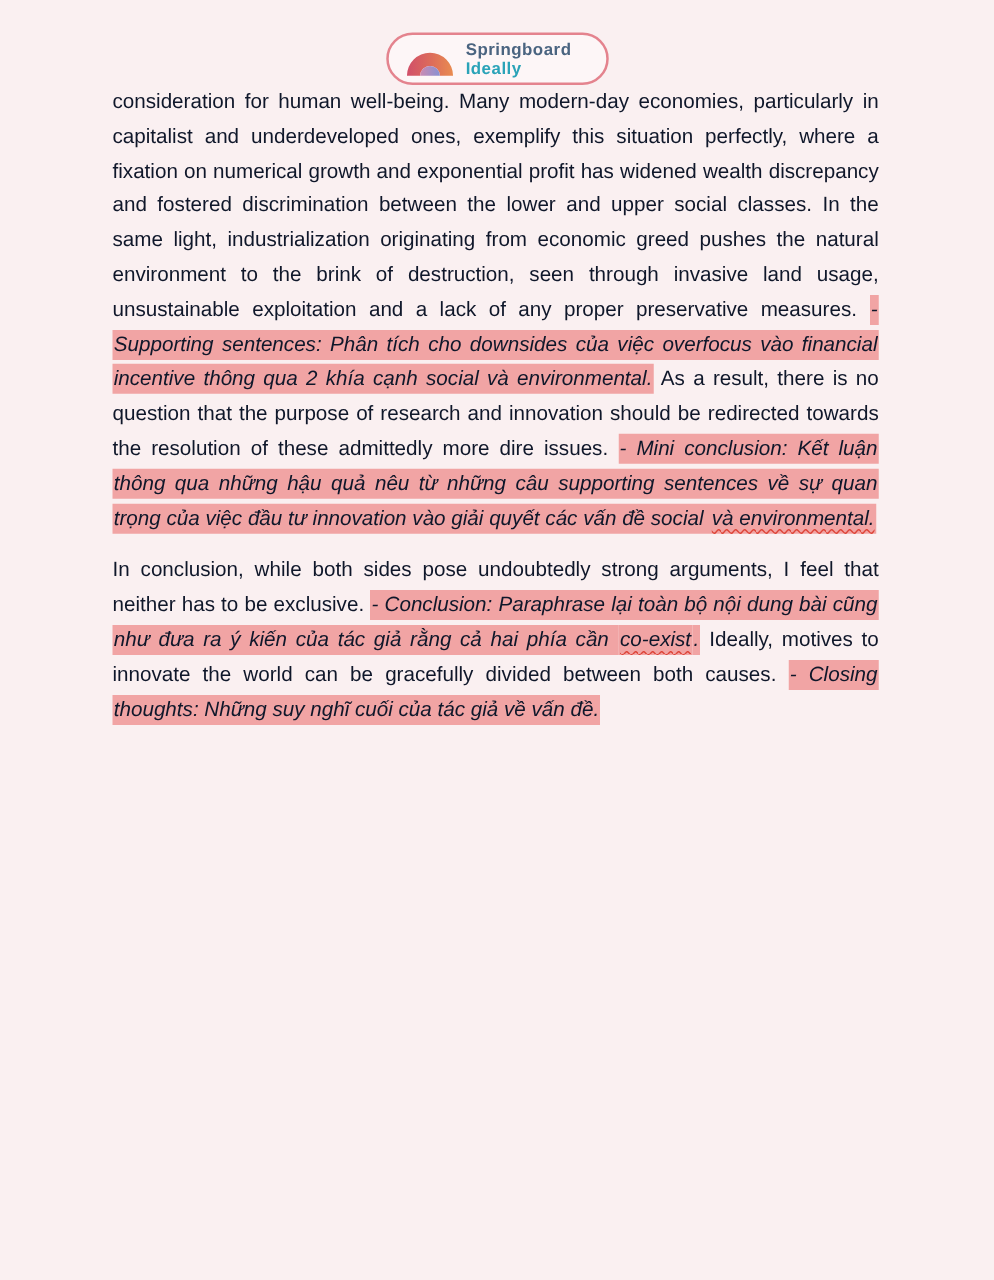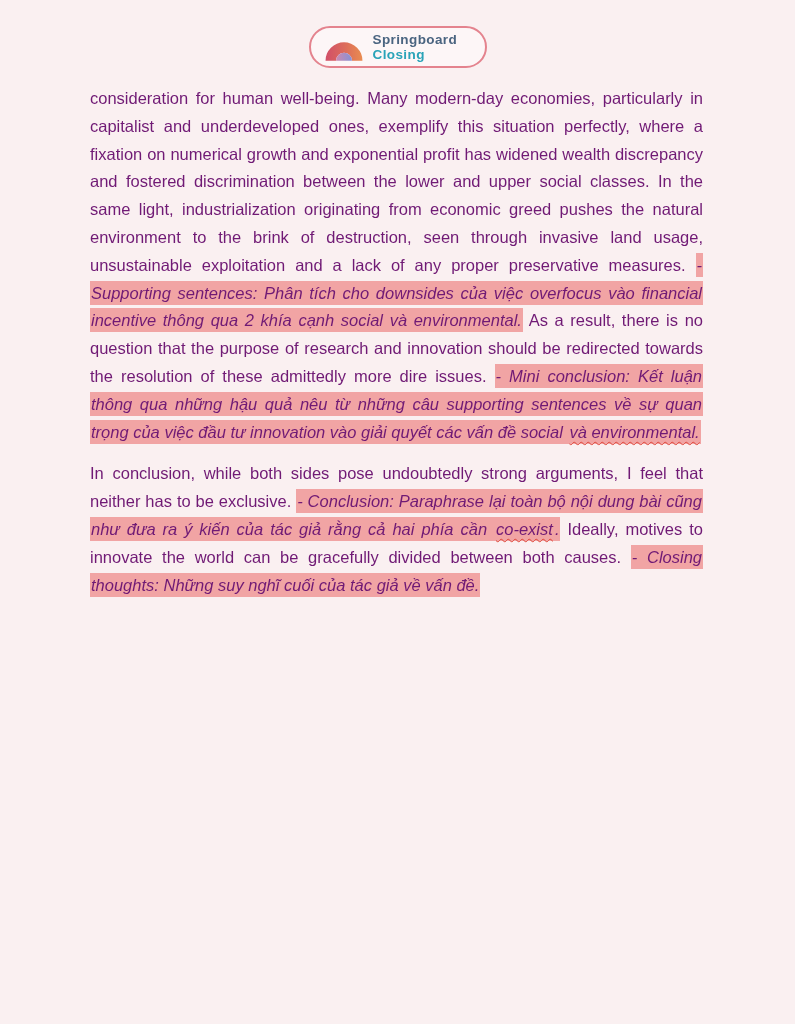--- a/index.html
+++ b/index.html
@@ -46,23 +46,23 @@
     color: #2aa3b8;
     font-size: 13.5px;
     font-weight: bold;
     letter-spacing: 0.4px;
     line-height: 15px;
   }
   
   .essay {
     position: absolute;
     left: 90px;
-    top: 85px;
+    top: 68px;
     width: 613px;
-    color: #701a75;
+    color: #0f172a;
     font-size: 16.5px;
     line-height: 27.8px;
     text-align: justify;
   }
   .essay p { margin: 0; }
   .essay p + p { margin-top: 14px; }
   .hl {
     background: #f1a4a4;
     font-style: italic;
     padding: 3px 1px;
@@ -93,21 +93,21 @@
         <linearGradient id="innerGrad" x1="0" y1="0" x2="1" y2="0">
           <stop offset="0" stop-color="#cb8ab2"></stop>
           <stop offset="1" stop-color="#8791d3"></stop>
         </linearGradient>
       </defs>
       <path d="M 2 42 A 28 28 0 0 1 58 42 L 42 42 A 12 12 0 0 0 18 42 Z" fill="url(#outerGrad)"></path>
       <path d="M 18 42 A 12 12 0 0 1 42 42 Z" fill="url(#innerGrad)"></path>
     </svg>
     <div class="logo-text">
       <span class="logo-line1">Springboard</span>
-      <span class="logo-line2">Closing</span>
+      <span class="logo-line2">Ideally</span>
     </div>
   </div>
 
   <div class="essay" id="essay-body">
       <p><span>consideration for human well-being. Many modern-day economies, particularly in capitalist and underdeveloped ones, exemplify this situation perfectly, where a fixation on numerical growth and exponential profit has widened wealth discrepancy and fostered discrimination between the lower and upper social classes. In the same light, industrialization originating from economic greed pushes the natural environment to the brink of destruction, seen through invasive land usage, unsustainable exploitation and a lack of any proper preservative measures. </span><span class="hl">- Supporting sentences: Phân tích cho downsides của việc overfocus vào financial incentive thông qua 2 khía cạnh social và environmental.</span><span> As a result, there is no question that the purpose of research and innovation should be redirected towards the resolution of these admittedly more dire issues. </span><span class="hl">- Mini conclusion: Kết luận thông qua những hậu quả nêu từ những câu supporting sentences về sự quan trọng của việc đầu tư innovation vào giải quyết các vấn đề social </span><span class="hl squiggle">và environmental.</span></p>
       <p><span>In conclusion, while both sides pose undoubtedly strong arguments, I feel that neither has to be exclusive. </span><span class="hl">- Conclusion: Paraphrase lại toàn bộ nội dung bài cũng như đưa ra ý kiến của tác giả rằng cả hai phía cần </span><span class="hl squiggle">co-exist</span><span class="hl">.</span><span> Ideally, motives to innovate the world can be gracefully divided between both causes. </span><span class="hl">- Closing thoughts: Những suy nghĩ cuối của tác giả về vấn đề.</span></p>
     </div>
 
 </div>
 

